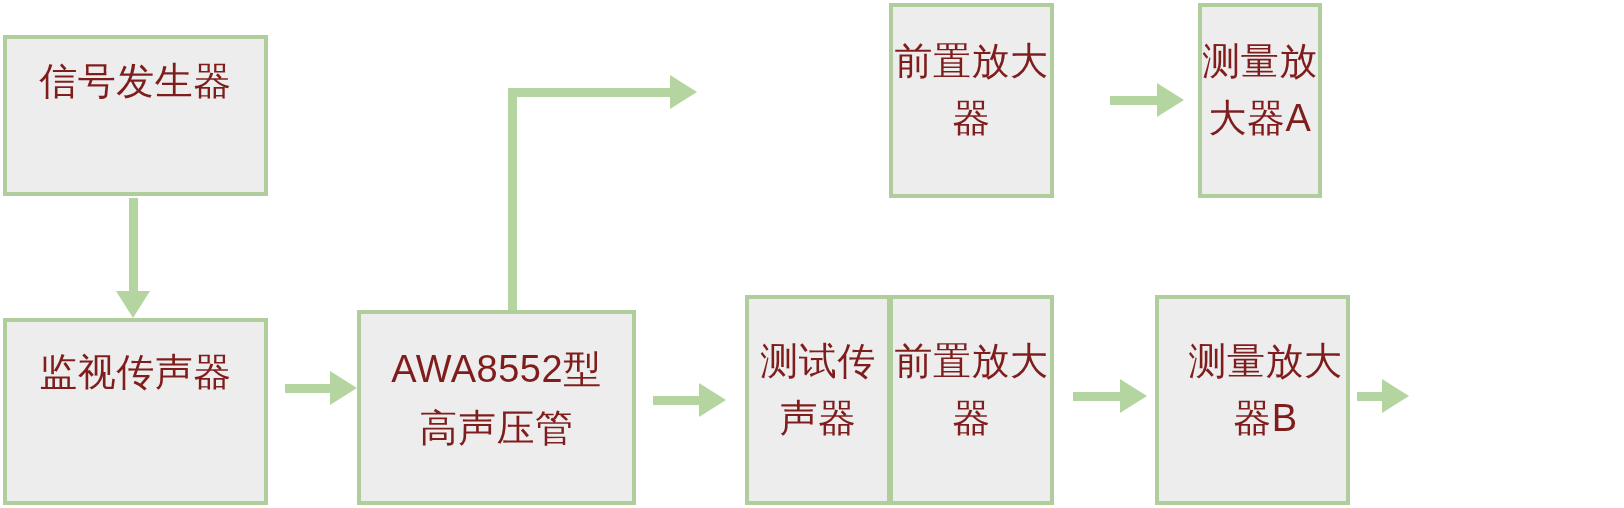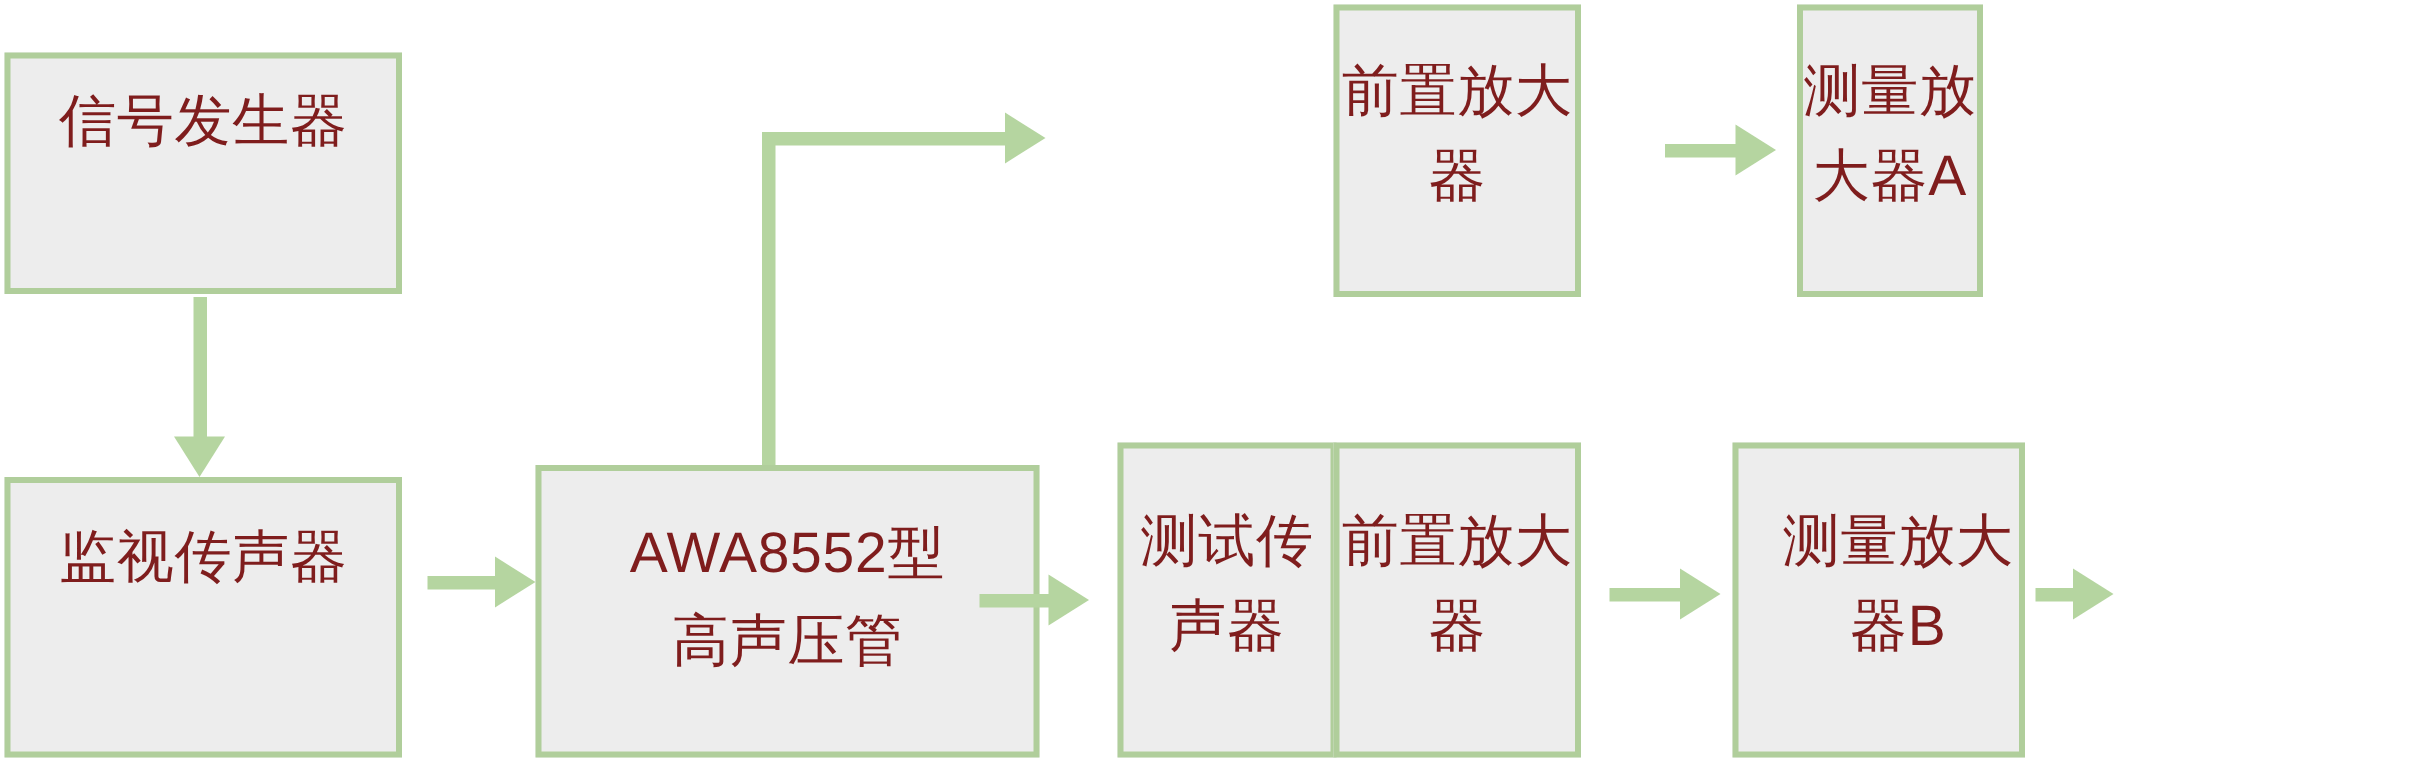--- a/index.html
+++ b/index.html
@@ -72,21 +72,21 @@
 <div id="diagram-canvas">
 
   <div class="node" style="left:3px; top:35px; width:265px; height:161px;">
     <span>信号发生器</span>
   </div>
 
   <div class="node pad-top-mid" style="left:3px; top:318px; width:265px; height:187px;">
     <span>监视传声器</span>
   </div>
 
-  <div class="node pad-top-mid" style="left:357px; top:310px; width:336px; height:195px;">
+  <div class="node pad-top-mid" style="left:357px; top:310px; width:279px; height:195px;">
     <span style="line-height:1.55;">AWA8552型
 高声压管</span>
   </div>
 
 
   <div class="node pad-top-mid" style="left:889px; top:3px; width:165px; height:195px;">
     <span style="line-height:1.5;">前置放大器</span>
   </div>
 
   <div class="node pad-top-mid" style="left:1198px; top:3px; width:124px; height:195px;">

